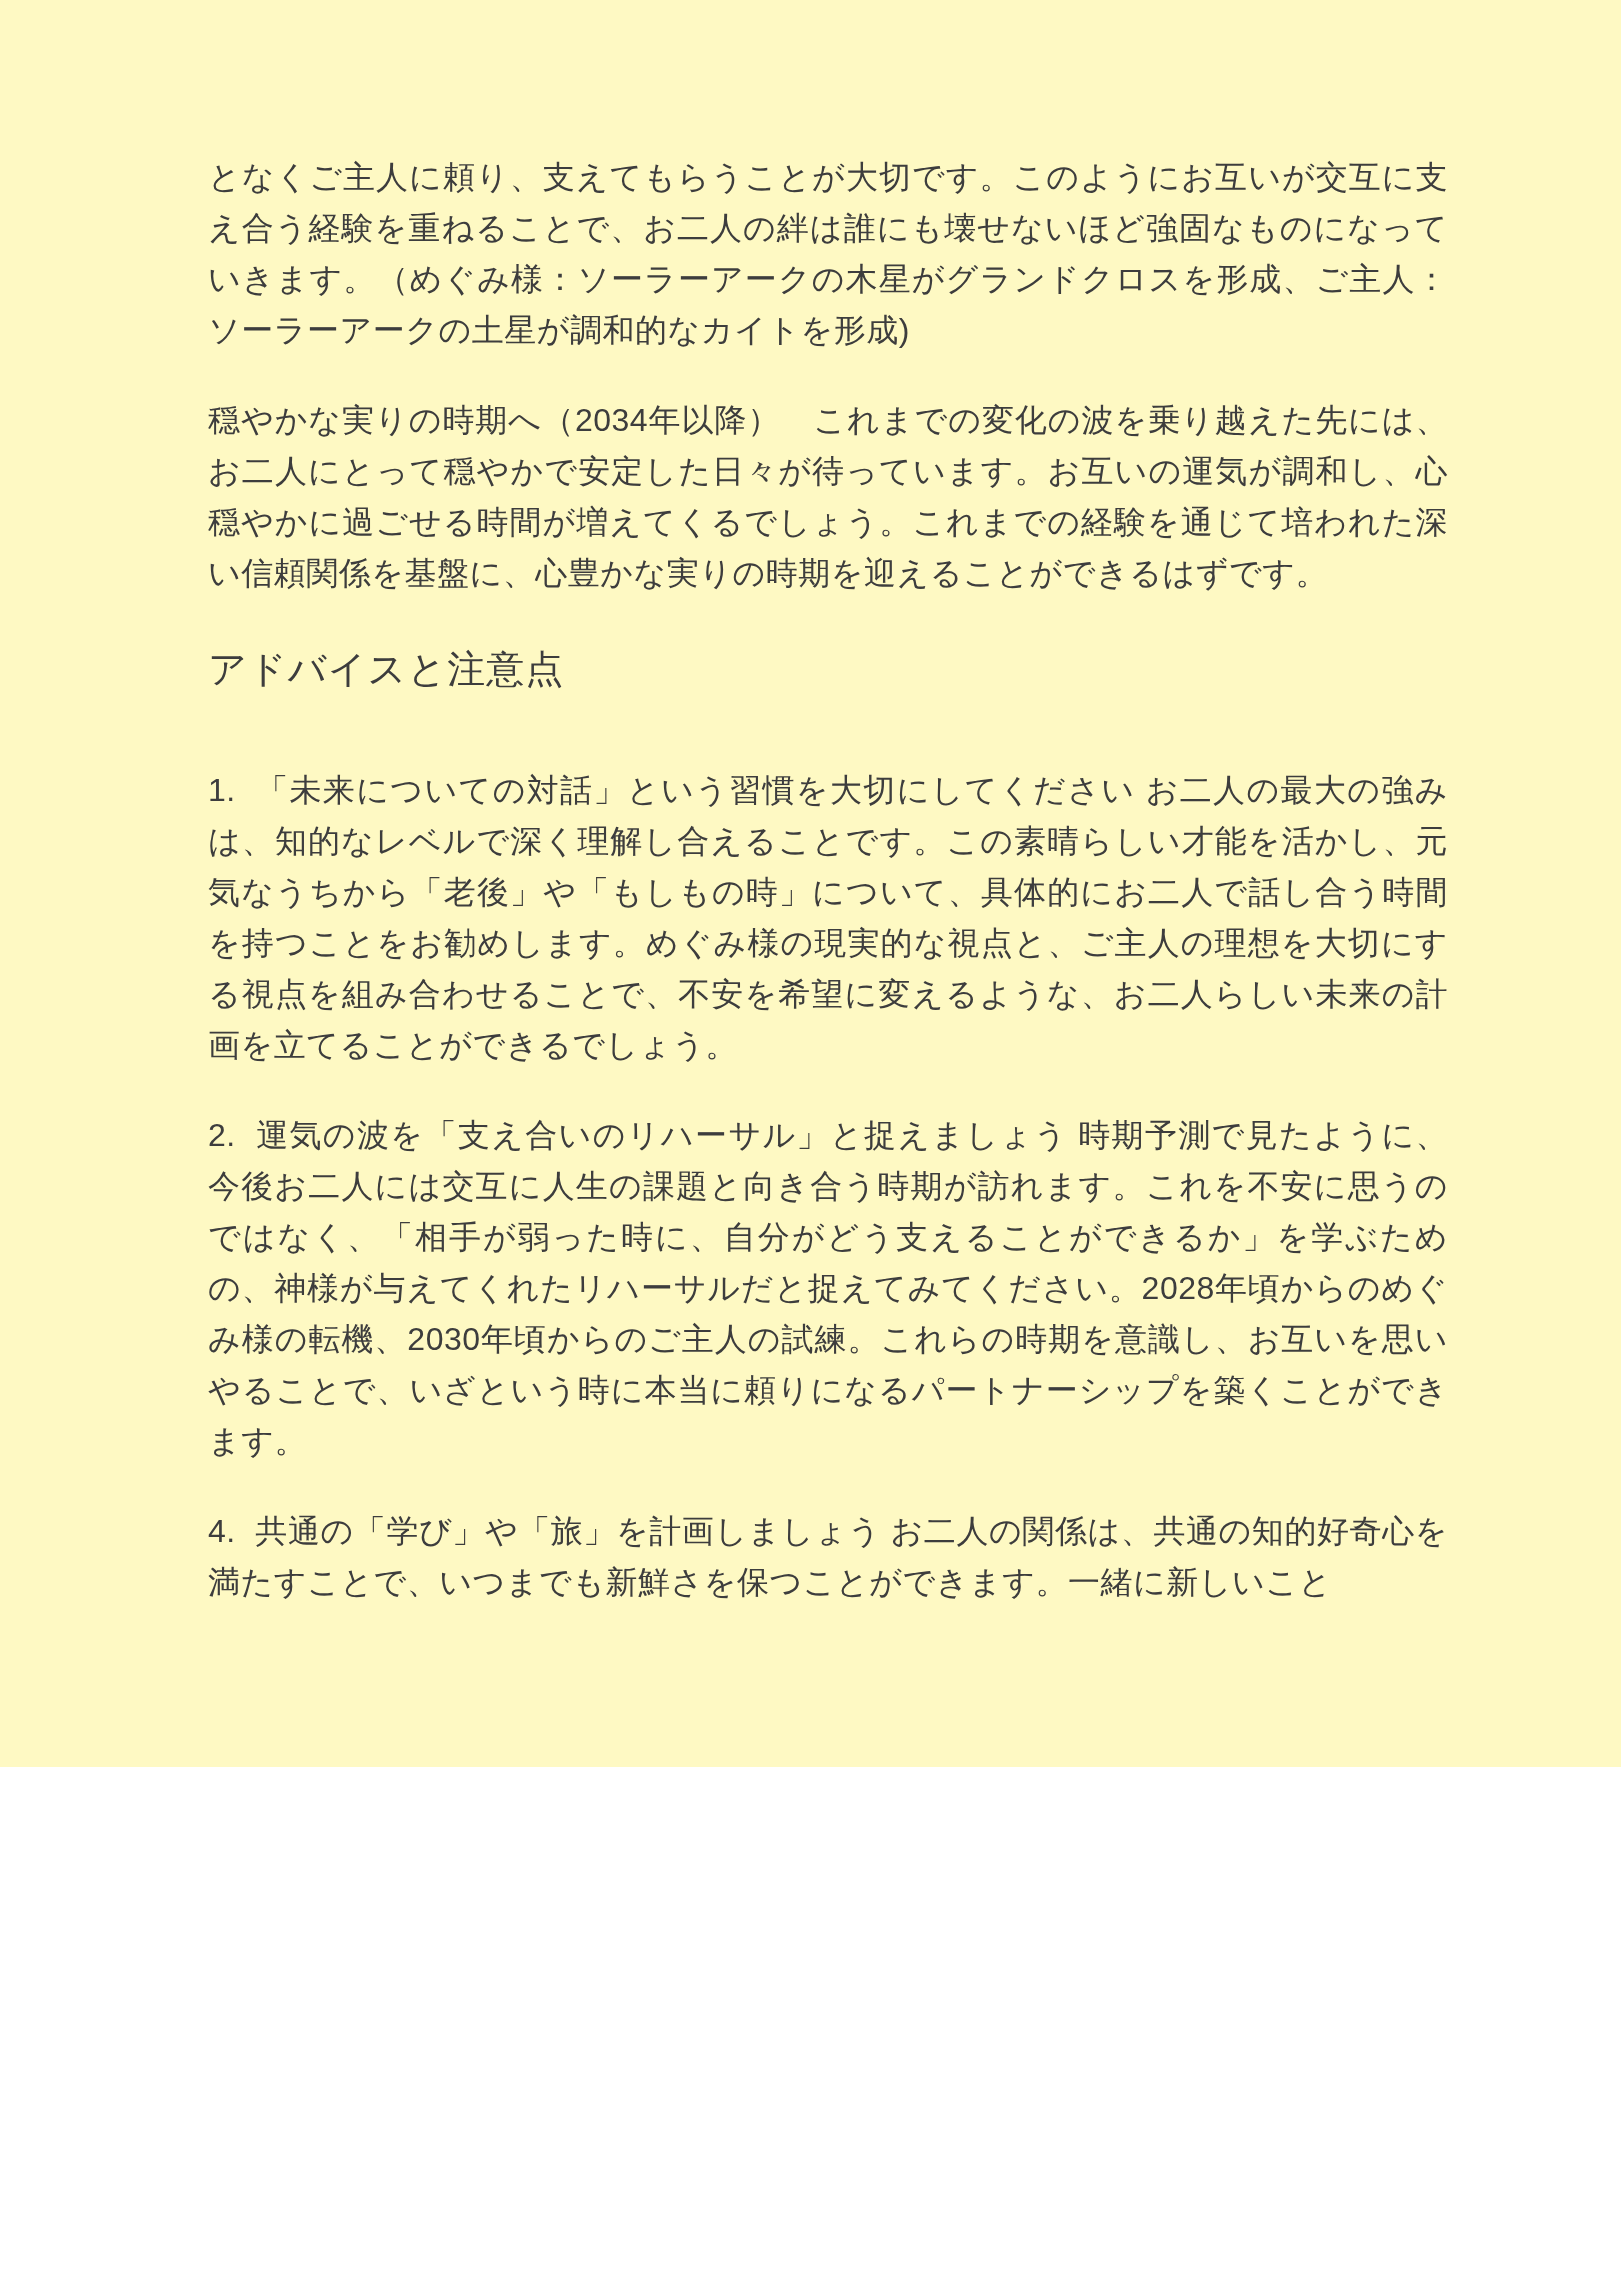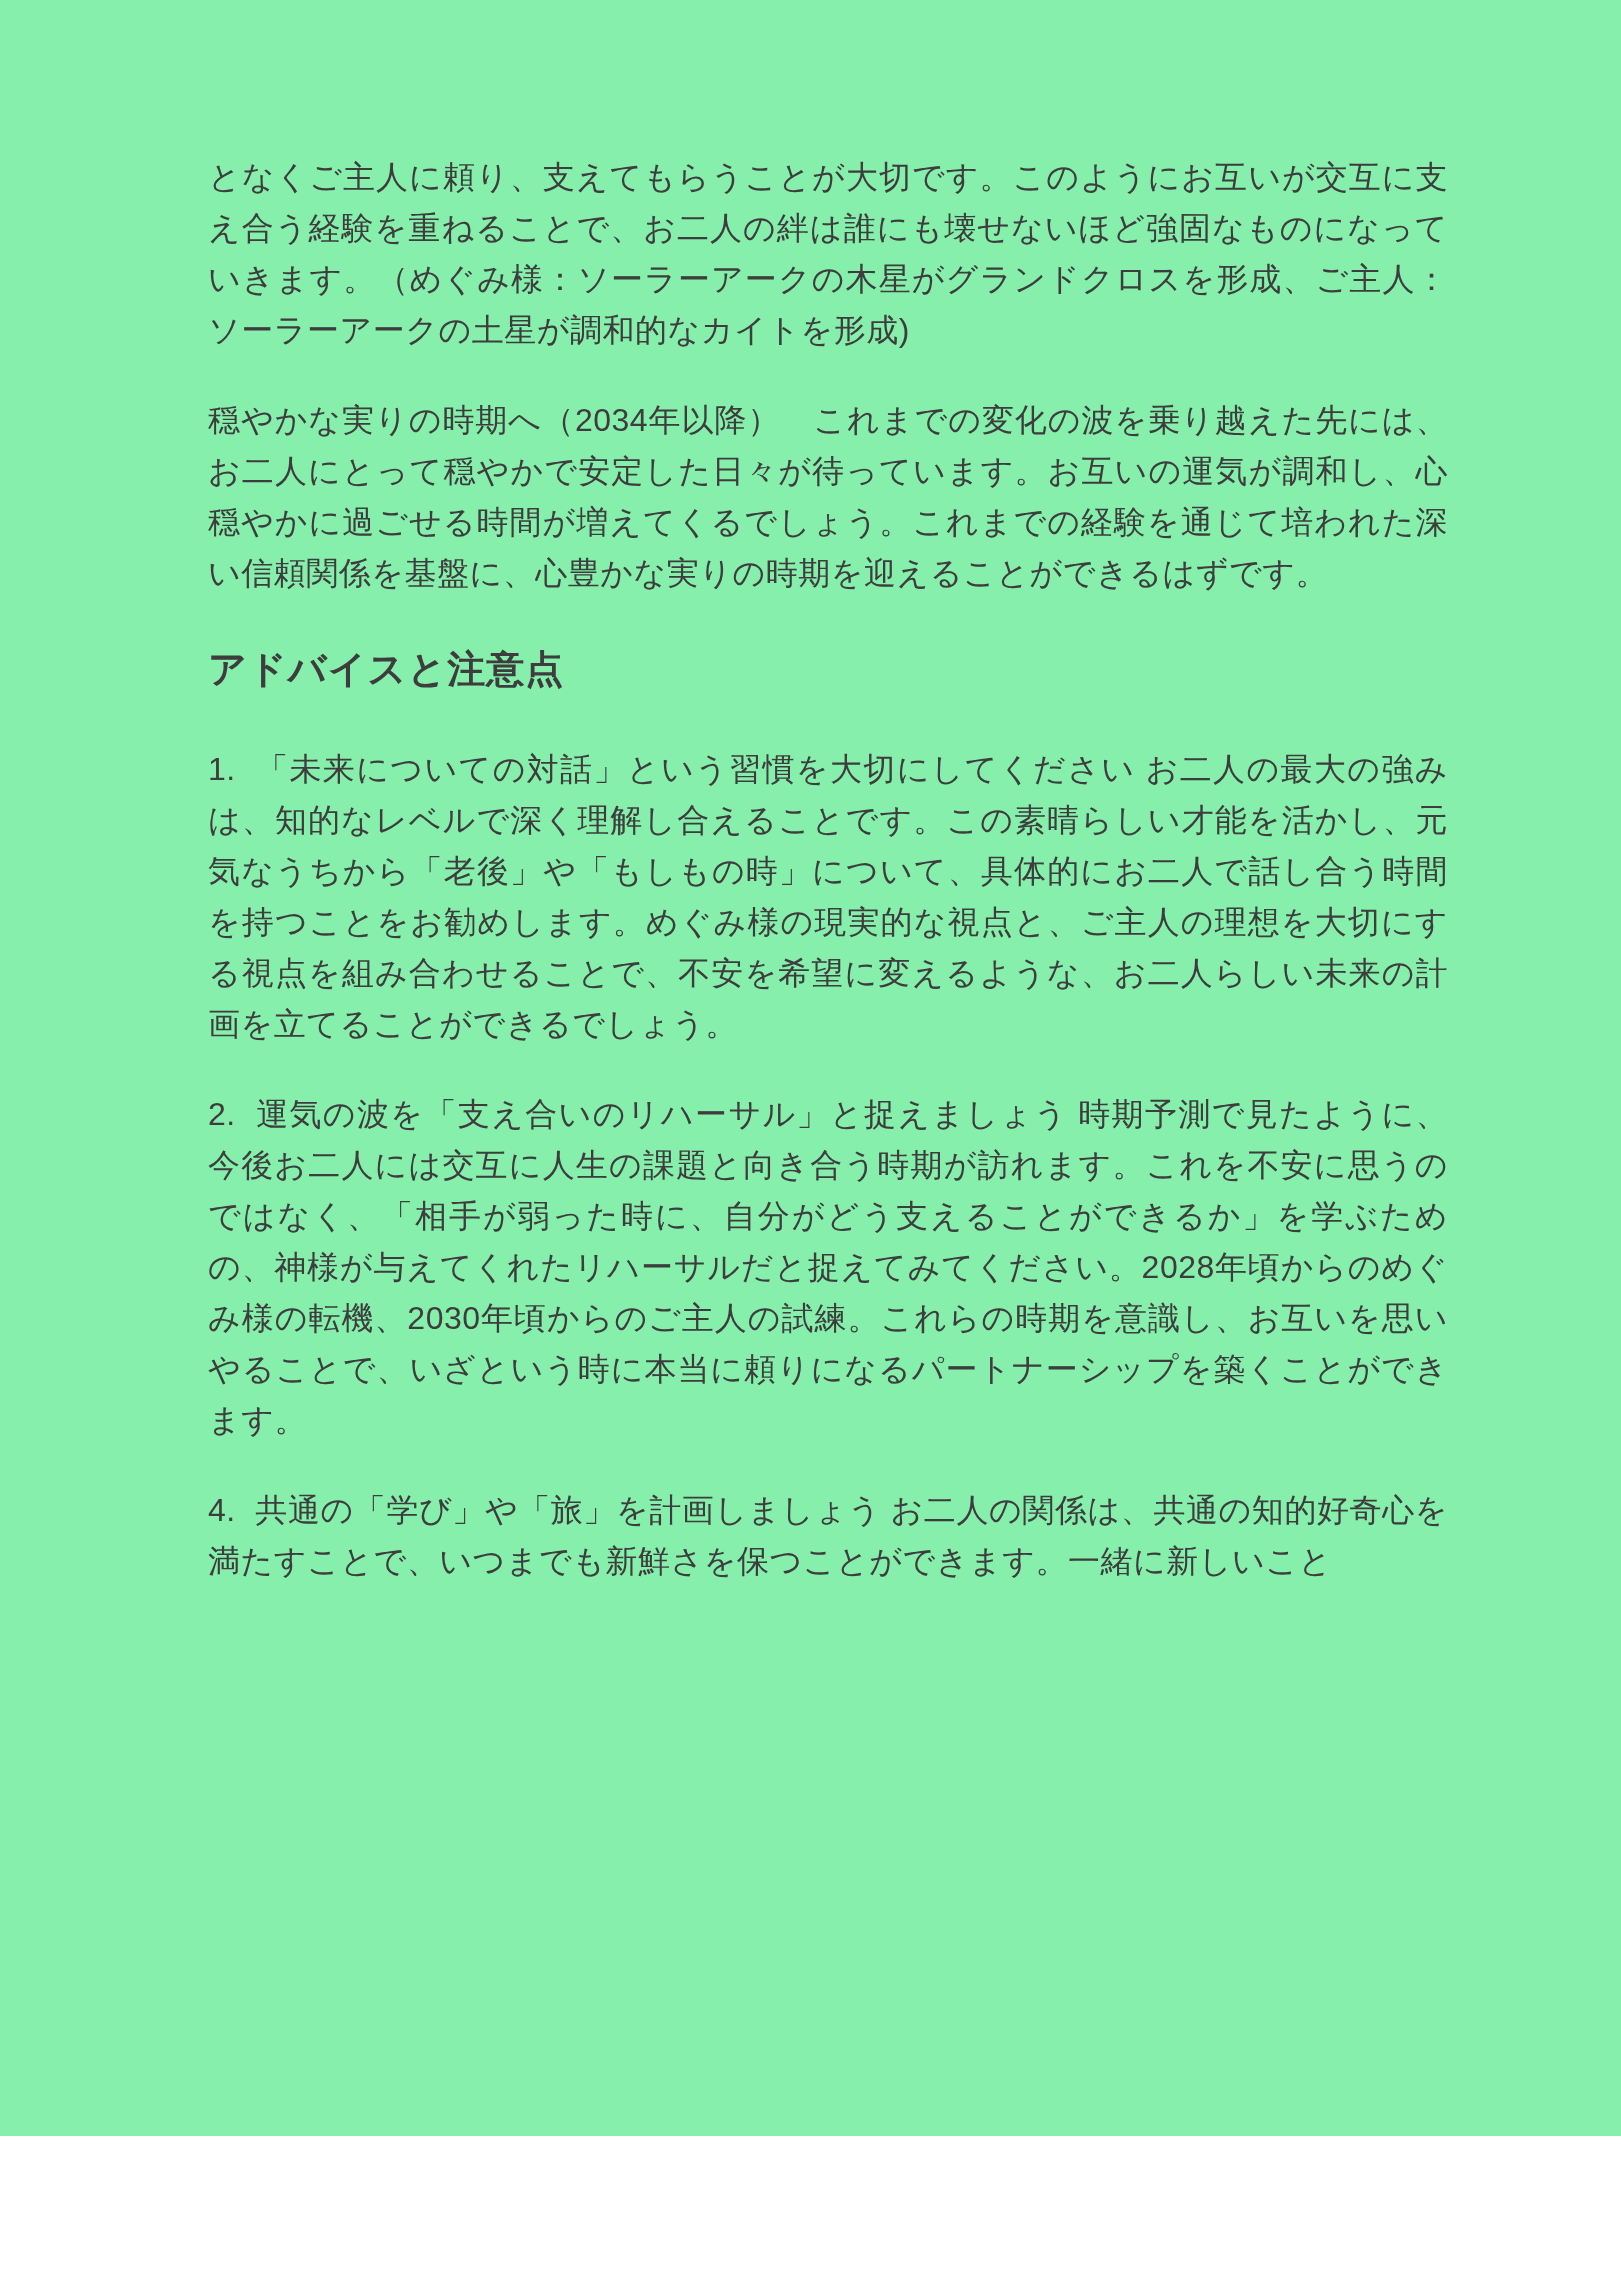--- a/index.html
+++ b/index.html
@@ -3,22 +3,22 @@
 <meta charset="utf-8">
 <style>
   html, body {
     margin: 0;
     padding: 0;
     background: #ffffff;
   }
   .page {
     position: relative;
     width: 1621px;
-    height: 2136px;
-    background: #86efac;
+    height: 1767px;
+    background: #fef9c3;
     font-family: "Liberation Sans", sans-serif;
     color: #3d3d3d;
     overflow: hidden;
   }
   .content {
     position: absolute;
     left: 208px;
     top: 152px;
     width: 1240px;
   }
@@ -26,23 +26,23 @@
     font-size: 32px;
     line-height: 51px;
     letter-spacing: 0.5px;
     margin: 0 0 39px 0;
     text-align: justify;
     word-break: break-all;
   }
   .section-heading {
     font-size: 38px;
     line-height: 51px;
-    font-weight: bold;
+    font-weight: normal;
     color: #3d3d3d;
-    margin: 45px 0 49px 0;
+    margin: 45px 0 70px 0;
     letter-spacing: 1px;
   }
   .advice-item .num {
     display: inline-block;
     margin-right: 19.6px;
   }
   .footer {
     position: absolute;
     top: 2196px;
     left: 0;

